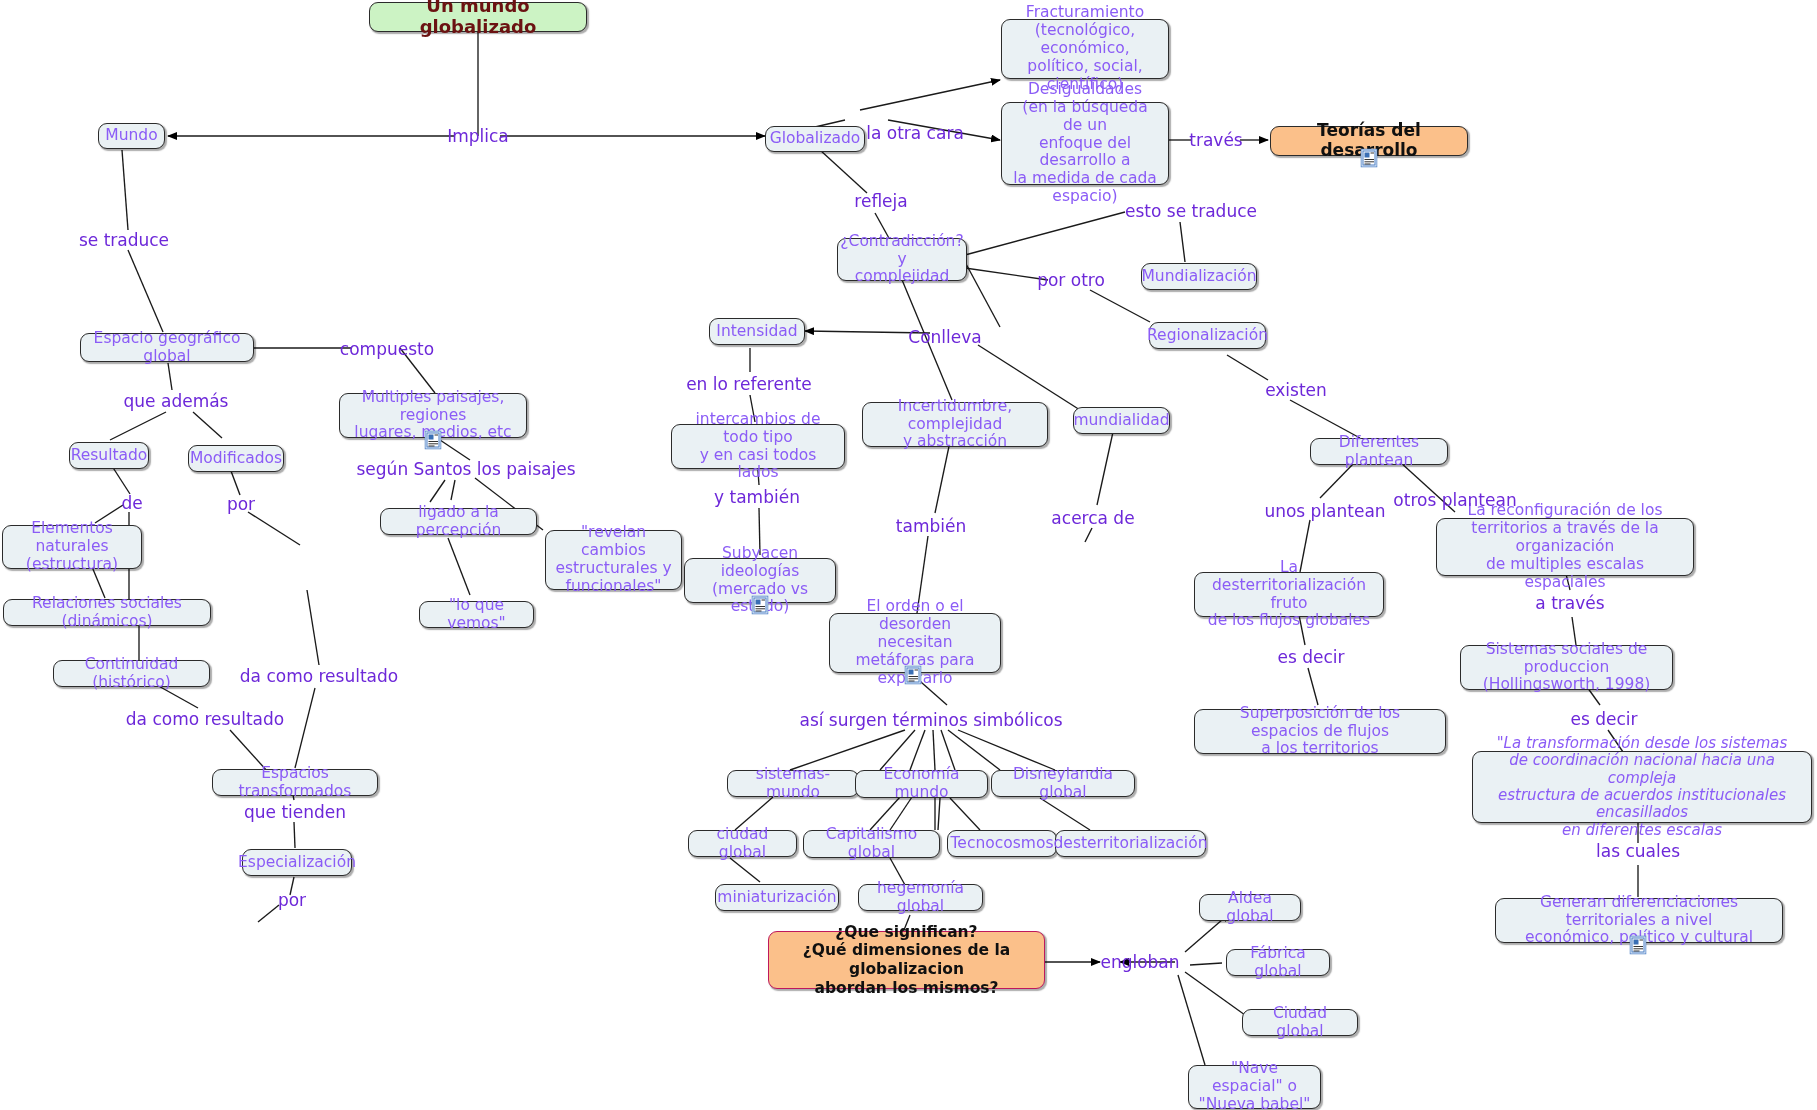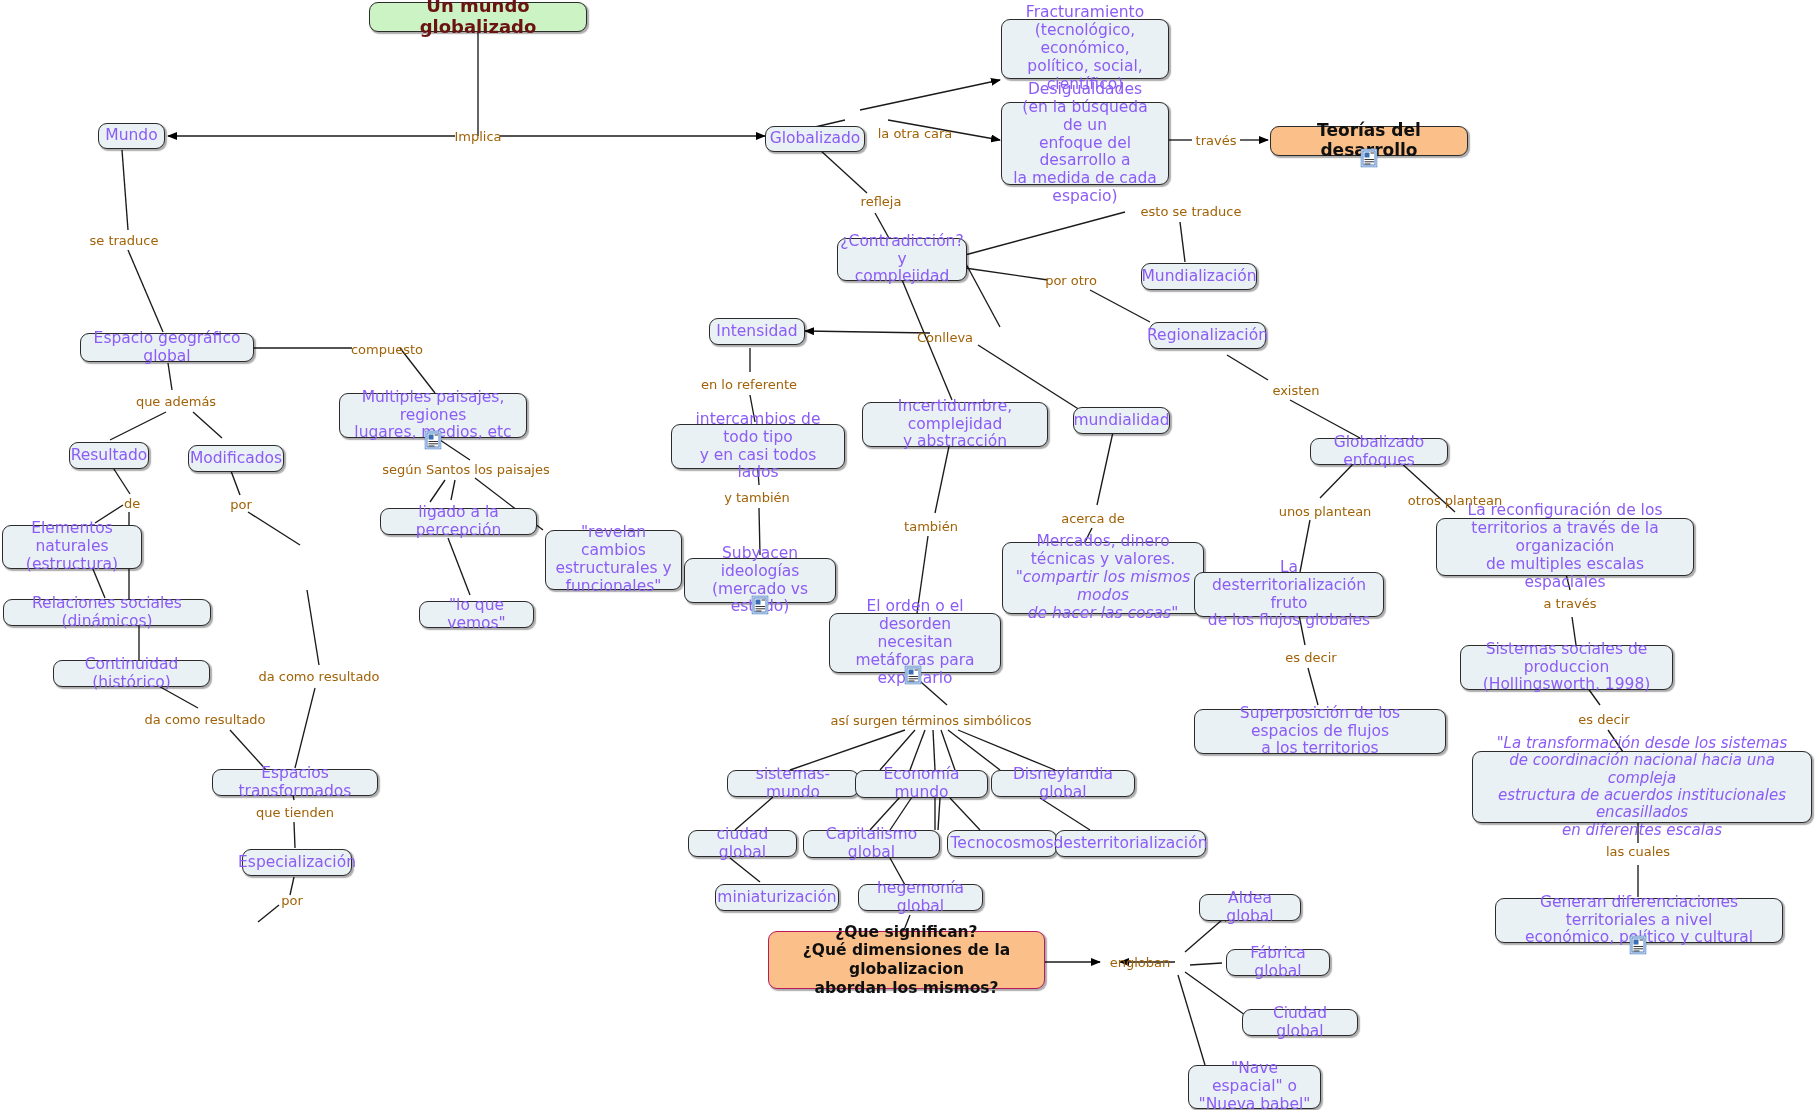--- a/index.html
+++ b/index.html
@@ -68,22 +68,22 @@
   }
   .node.italicq {
     font-style: italic;
     font-size: 15px;
   }
   .node .ital {
     font-style: italic;
   }
   .link-label {
     position: absolute;
-    font-size: 13px;
-    color: #a16207;
+    font-size: 17px;
+    color: #6d28d9;
     background: transparent;
     white-space: nowrap;
     transform: translate(-50%, -50%);
     line-height: 1;
   }
   .res-icon {
     position: absolute;
     width: 17px;
     height: 19px;
     transform: translate(-50%, -50%);
@@ -333,26 +333,20 @@
         <rect x="4" y="12.8" width="9.5" height="1" fill="#333"></rect>
         <rect x="4" y="15" width="6" height="1" fill="#333"></rect>
       </svg>
   </span>
 
   <div class="node" style="left:862px; top:402px; width:186px; height:45px;">Incertidumbre, complejidad
 y abstracción</div>
 
   <div class="node" style="left:1073px; top:407px; width:97px; height:27px;">mundialidad</div>
 
-  <div class="node" style="left:1002px; top:542px; width:202px; height:72px; flex-direction:column; justify-content:center;">
-    <span>Mercados, dinero</span>
-    <span>técnicas y valores.</span>
-    <span class="ital">"compartir los mismos modos</span>
-    <span class="ital">de hacer las cosas"</span>
-  </div>
 
   <div class="node" style="left:829px; top:613px; width:172px; height:60px;">El orden o el desorden
 necesitan metáforas para
 explicarlo</div>
   <span class="res-icon" style="left:913px; top:675px;">
     <svg viewBox="0 0 17 19" width="17" height="19">
         <rect x="0.5" y="0.5" width="16" height="18" fill="#e8f0fb" stroke="#4b7fc4"></rect>
         <rect x="2.5" y="2.5" width="12" height="14" fill="#ffffff" stroke="#4b7fc4"></rect>
         <rect x="4" y="4" width="5" height="5" fill="#3a6fb5"></rect>
         <rect x="10" y="4" width="3.5" height="1" fill="#333"></rect>
@@ -386,21 +380,21 @@
 
   <div class="node" style="left:1199px; top:894px; width:102px; height:27px;">Aldea global</div>
 
   <div class="node" style="left:1226px; top:949px; width:104px; height:27px;">Fábrica global</div>
 
   <div class="node" style="left:1242px; top:1009px; width:116px; height:27px;">Ciudad global</div>
 
   <div class="node" style="left:1188px; top:1065px; width:133px; height:44px;">"Nave espacial" o
 "Nueva babel"</div>
 
-  <div class="node" style="left:1310px; top:438px; width:138px; height:27px;">Globalizado enfoques</div>
+  <div class="node" style="left:1310px; top:438px; width:138px; height:27px;">Diferentes plantean</div>
 
   <div class="node" style="left:1194px; top:572px; width:190px; height:45px;">La desterritorialización fruto
 de los flujos globales</div>
 
   <div class="node" style="left:1194px; top:709px; width:252px; height:45px;">Superposición de los espacios de flujos
 a los territorios</div>
 
   <div class="node" style="left:1436px; top:518px; width:258px; height:58px;">La reconfiguración de los
 territorios a través de la organización
 de multiples escalas espaciales</div>

